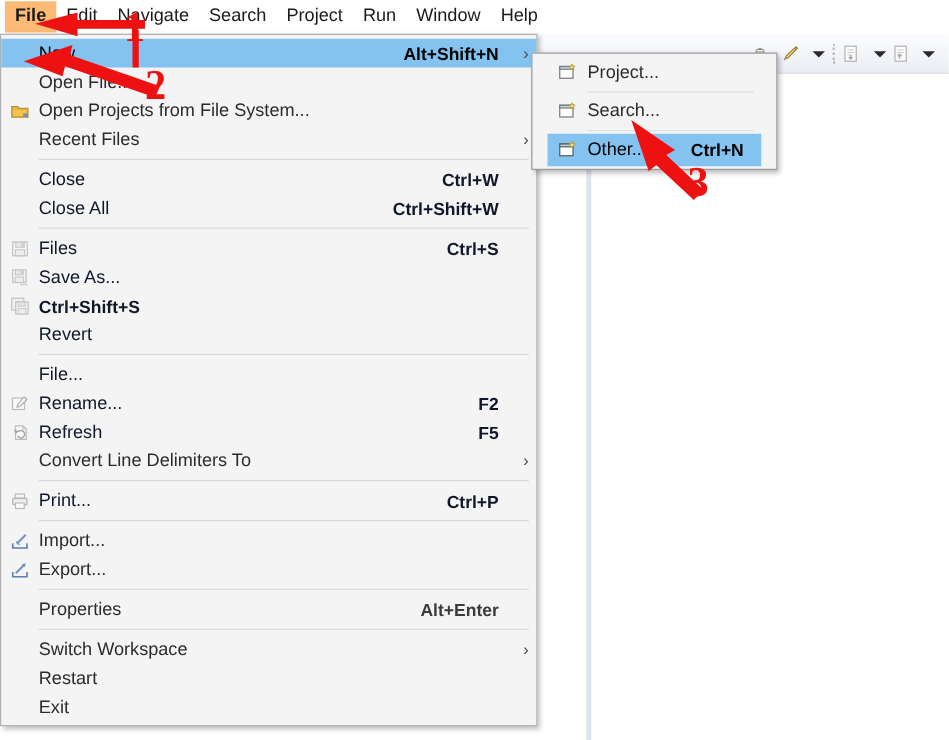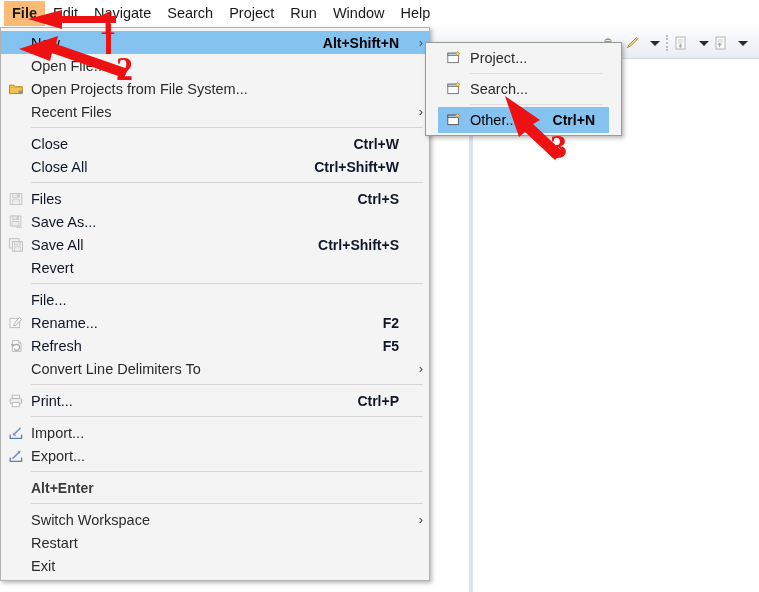--- a/index.html
+++ b/index.html
@@ -356,21 +356,20 @@
 
     <div class="mi disabled">
       <span class="mi-gutter">
         <svg class="ico" viewBox="0 0 16 16">
           <rect x="1.4" y="1.6" width="9.6" height="9.4" fill="#f0f0f0" stroke="#c3c3c3" stroke-width="1"></rect>
           <rect x="4.6" y="4.6" width="9.8" height="9.6" fill="#f6f6f6" stroke="#bfbfbf" stroke-width="1"></rect>
           <rect x="6.6" y="4.6" width="5.6" height="3.4" fill="#e6e6e6" stroke="#c3c3c3" stroke-width="0.7"></rect>
           <rect x="6.4" y="9.8" width="6.2" height="4.4" fill="#ededed" stroke="#c3c3c3" stroke-width="0.7"></rect>
         </svg>
       </span>
-      <span class="mi-label">Save All</span>
       <span class="mi-accel">Ctrl+Shift+S</span>
       <span class="mi-arrow empty">›</span>
     </div>
 
     <div class="mi disabled">
       <span class="mi-gutter"></span>
       <span class="mi-label">Revert</span>
       <span class="mi-accel"></span>
       <span class="mi-arrow empty">›</span>
     </div>
@@ -457,20 +456,21 @@
       </span>
       <span class="mi-label">Export...</span>
       <span class="mi-accel"></span>
       <span class="mi-arrow empty">›</span>
     </div>
 
     <div class="sep"></div>
 
     <div class="mi">
       <span class="mi-gutter"></span>
+      <span class="mi-label">Properties</span>
       <span class="mi-accel">Alt+Enter</span>
       <span class="mi-arrow empty">›</span>
     </div>
 
     <div class="sep"></div>
 
     <div class="mi">
       <span class="mi-gutter"></span>
       <span class="mi-label">Switch Workspace</span>
       <span class="mi-accel"></span>

